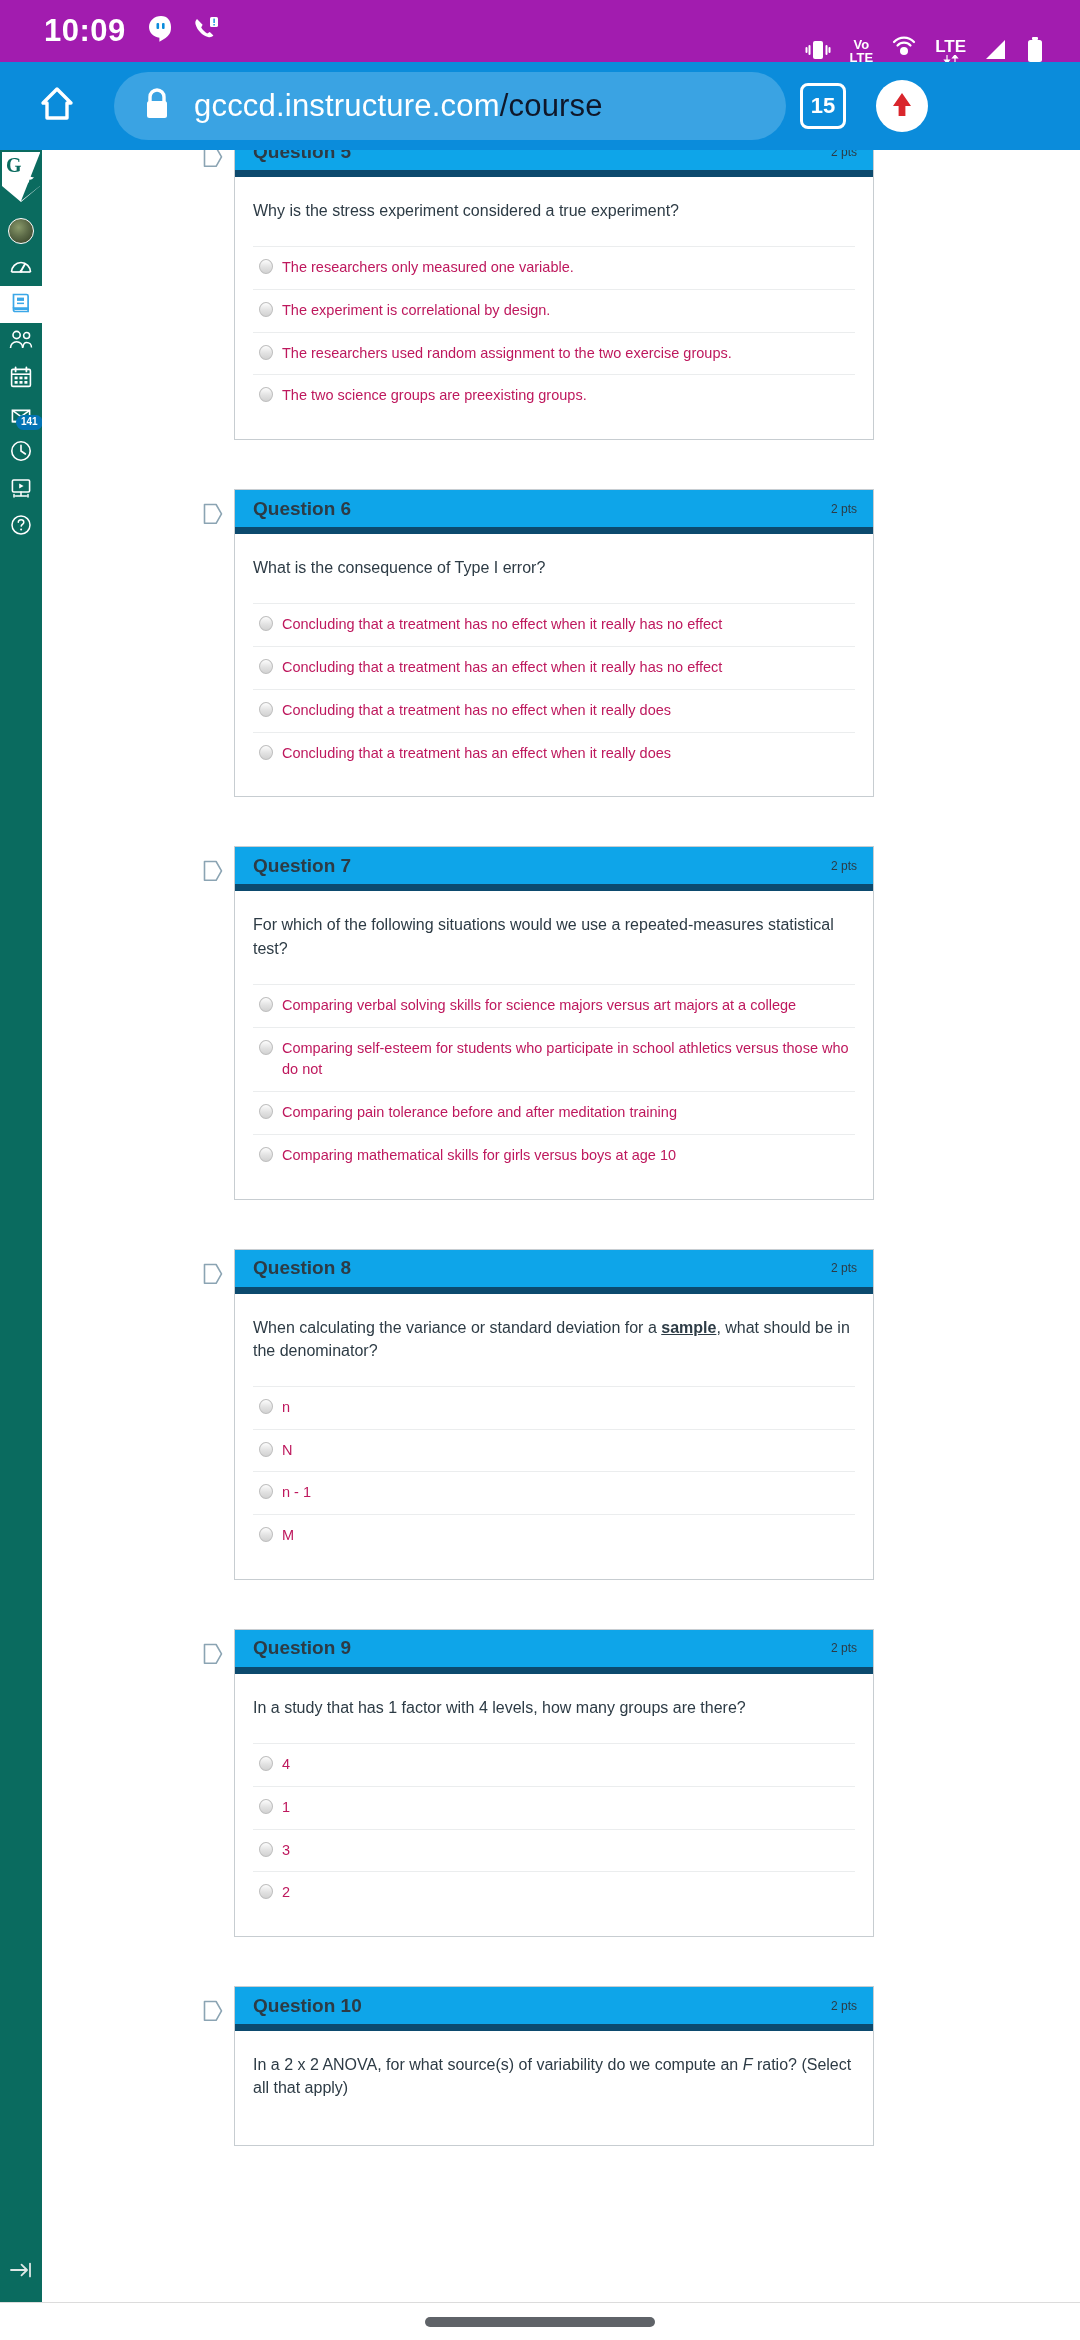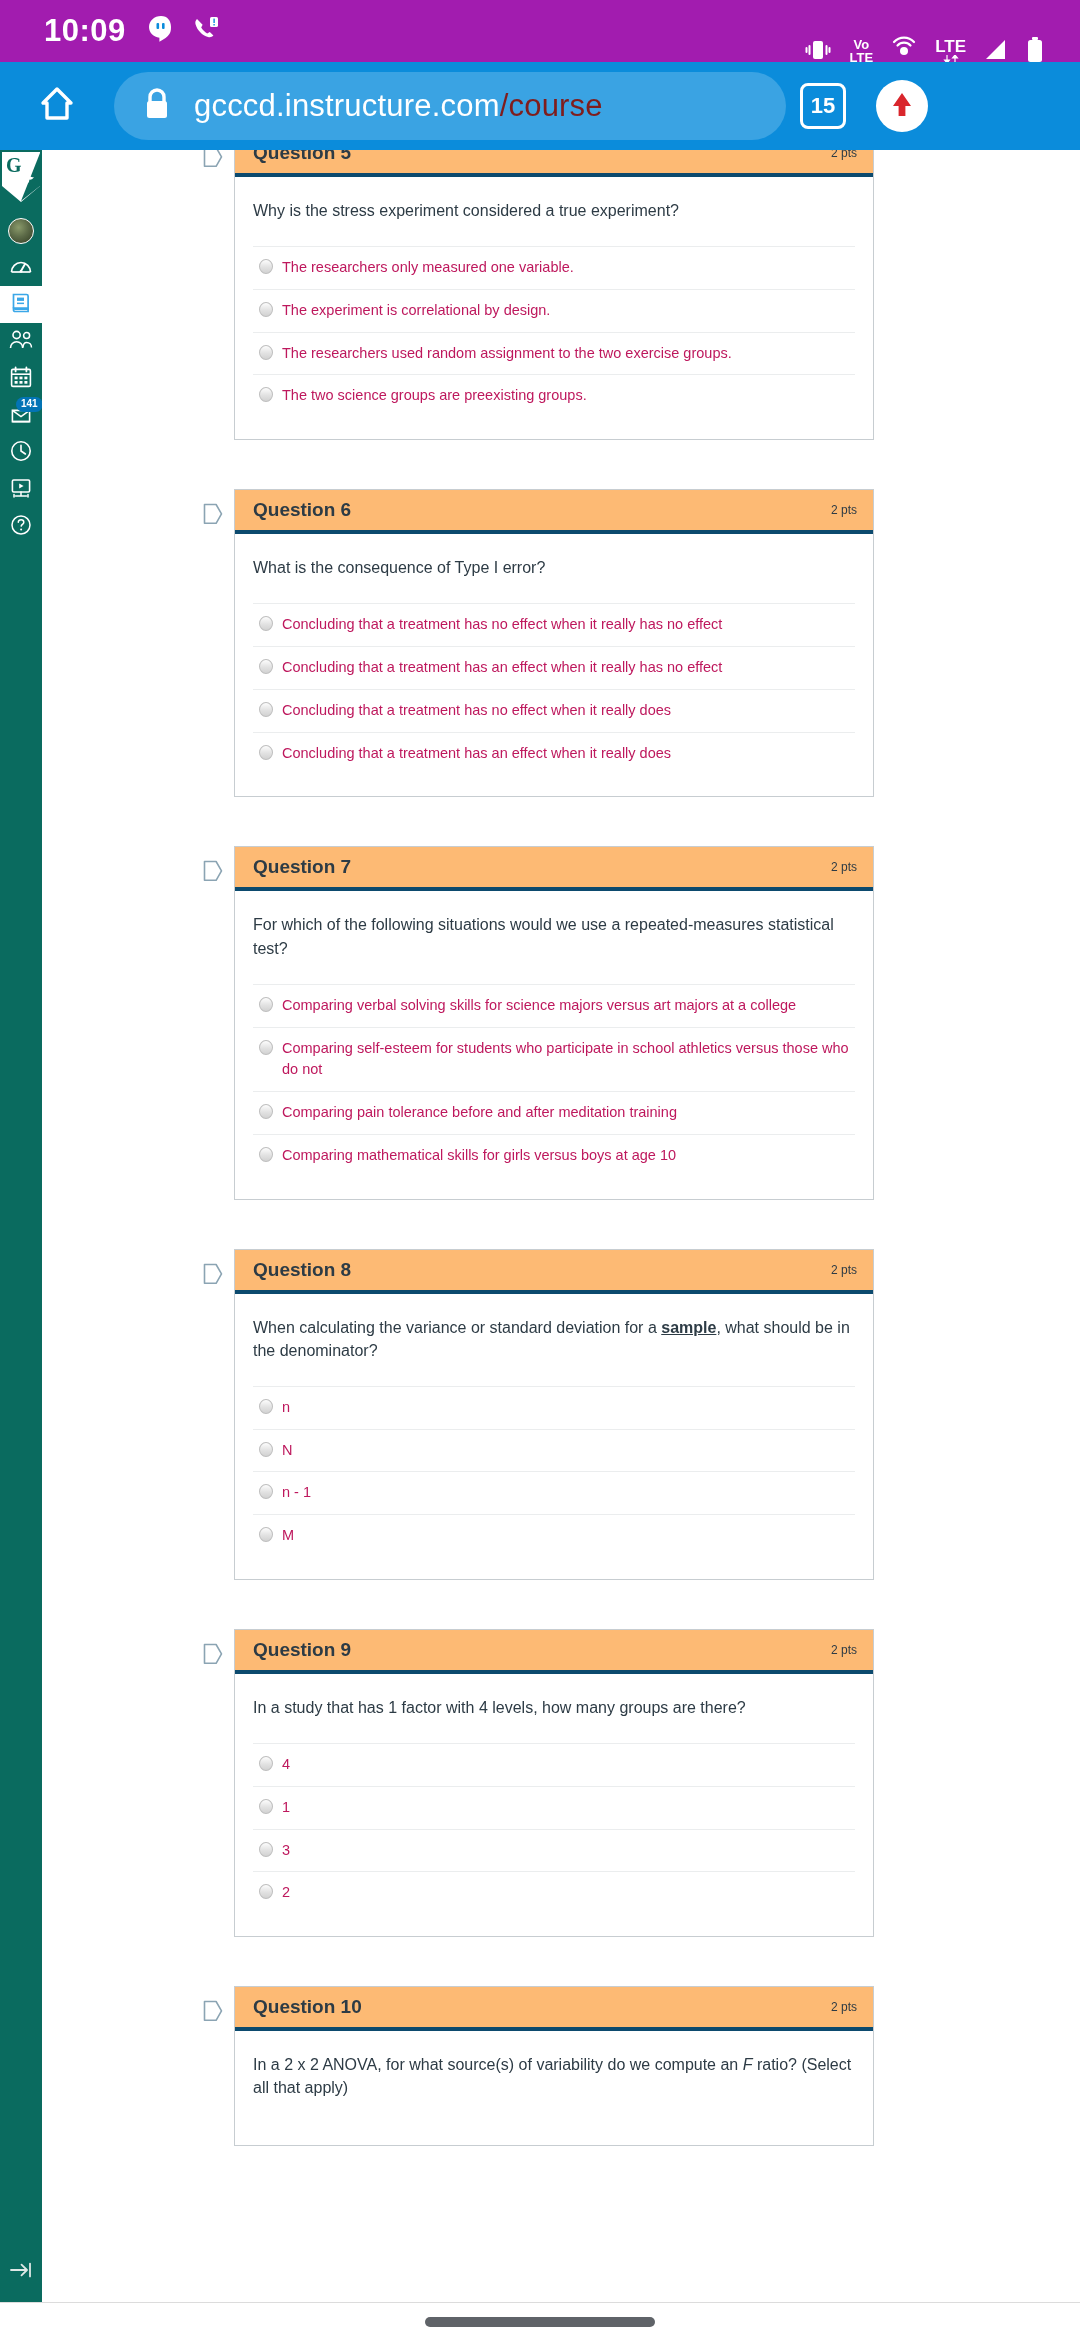--- a/index.html
+++ b/index.html
@@ -36,21 +36,21 @@
     flex:1; height:68px; margin:0 14px 0 22px;
     background:#3aa3e3; border-radius:34px;
     display:flex; align-items:center; padding:0 28px;
     max-width:672px;
   }
   .lock-icon { margin-right:22px; flex:0 0 auto; }
   .url-text {
     font-size:31px; color:#ffffff; white-space:nowrap; overflow:hidden;
     letter-spacing:.2px;
   }
-  .url-text .path { color:#7f1d1d; }
+  .url-text .path { color:#0f172a; }
   .tabs-btn {
     width:46px; height:46px; border:3px solid #fff; border-radius:8px;
     display:flex; align-items:center; justify-content:center;
     font-size:22px; font-weight:700; color:#fff; flex:0 0 auto;
   }
   .menu-btn {
     width:52px; height:52px; border-radius:50%; background:#fff;
     display:flex; align-items:center; justify-content:center;
     margin-left:30px; margin-right:32px; flex:0 0 auto;
   }
@@ -65,21 +65,21 @@
     width:42px; height:37px; display:flex; align-items:center; justify-content:center;
     position:relative;
   }
   .rail-item.active { background:#ffffff; }
   .rail-avatar {
     width:26px; height:26px; border-radius:50%;
     background:radial-gradient(circle at 40% 35%, #8a9a6a 0%, #5d6b48 45%, #2f3a22 100%);
     border:1.5px solid #ffffff;
   }
   .badge {
-    position:absolute; top:0; left:16px;
+    position:absolute; top:18px; left:16px;
     background:#0374b5; color:#fff; font-size:10px; font-weight:700;
     border-radius:9px; padding:1px 5px; line-height:1.25; min-width:24px; text-align:center;
   }
   .rail-spacer { flex:1; }
   .rail-bottom { width:42px; height:60px; display:flex; align-items:center; justify-content:center; }
 
   
   .content {
     position:absolute; top:150px; left:42px; width:1038px; height:2152px;
     background:#ffffff; overflow:hidden;
@@ -91,21 +91,21 @@
     margin:0 auto;
     width:640px;
     margin-left:192px;
     border:1px solid #c7cdd1;
     background:#ffffff;
   }
   .q-flag {
     position:absolute; left:-32px; top:13px; width:20px; height:22px;
   }
   .q-header {
-    background:#fdba74; border-bottom:4px solid #0c4a6e;
+    background:#0ea5e9; border-bottom:7px solid #0c4a6e;
     height:44px; display:flex; align-items:center;
     padding:0 16px 0 18px;
   }
   .q-title { font-size:19px; font-weight:700; color:#2d3b45; }
   .q-pts { margin-left:auto; font-size:12px; color:#2d3b45; }
   .q-body { padding:22px 18px 0 18px; }
   .q-text {
     font-size:16px; line-height:1.45; color:#2d3b45;
     padding:0 0 4px 0;
   }

